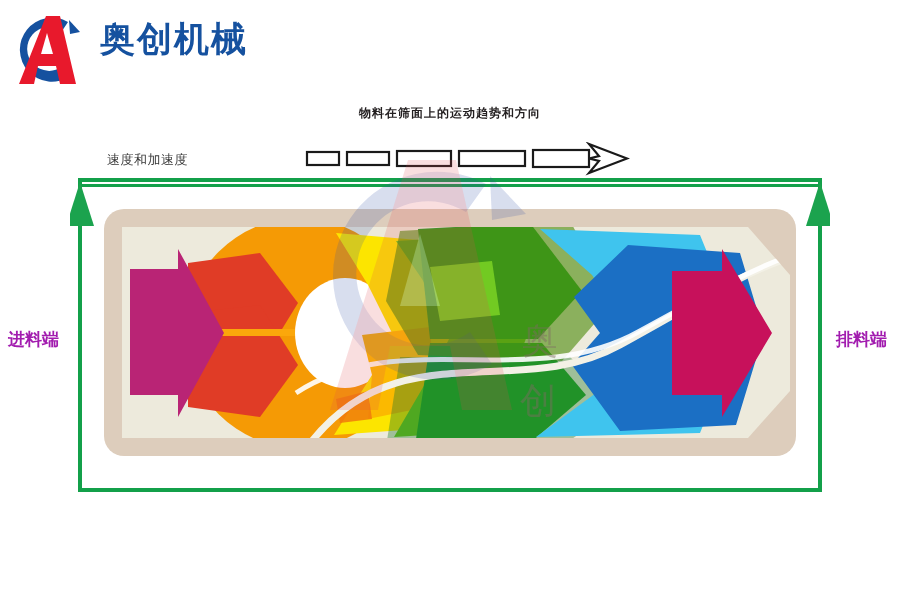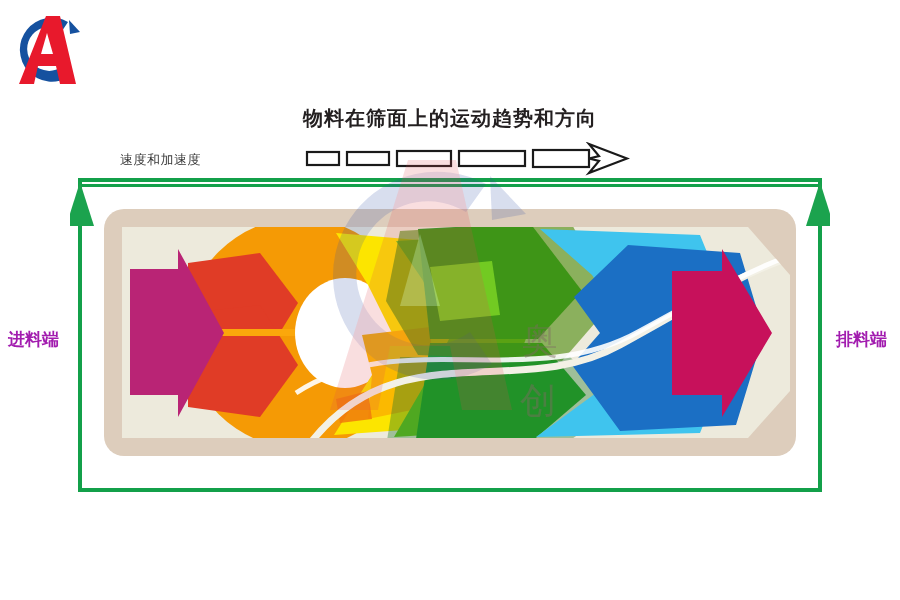--- a/index.html
+++ b/index.html
@@ -25,26 +25,26 @@
     font-family:"DejaVu Serif","Liberation Serif",serif;
     font-size:25px;color:#E8192C;letter-spacing:1px;
     white-space:nowrap;line-height:1;
   }
 
   
   .diagram-title{
     position:absolute;left:0;top:105px;width:900px;
     text-align:center;
     font-family:"DejaVu Sans","Liberation Sans",sans-serif;
-    font-size:20px;font-weight:bold;color:#231F20;letter-spacing:1px;
+    font-size:12px;font-weight:bold;color:#231F20;letter-spacing:1px;
   }
 
   
   .velocity-label{
-    position:absolute;left:120px;top:151px;
+    position:absolute;left:107px;top:151px;
     font-family:Liberation Serif, serif;
     font-size:13px;color:#3A3A3A;letter-spacing:.5px;white-space:nowrap;
   }
   .grow-arrow{position:absolute;left:305px;top:142px;width:325px;height:36px;}
 
   
   .green-frame{position:absolute;left:70px;top:168px;width:760px;height:335px;}
 
   .end-label{
     position:absolute;
@@ -63,20 +63,21 @@
 
 <div class="stage">
 
   <div class="brand">
     <svg class="brand-mark" viewBox="0 0 80 80">
       <path d="M60 12 A32 32 0 1 0 62 66 L55 56 A22 22 0 1 1 54 21 Z" fill="#15519F"></path>
       <path d="M61 10 L72 22 L62 24 Z" fill="#15519F"></path>
       <path d="M38 6 L52 6 L68 74 L52 74 L48 56 L30 56 L26 74 L11 74 Z" fill="#E8192C"></path>
       <path d="M33 44 L45 44 L39 23 Z" fill="#ffffff"></path>
     </svg>
+    <div class="brand-name">奥创机械</div>
   </div>
 
   <div class="diagram-title">物料在筛面上的运动趋势和方向</div>
 
   <div class="velocity-label">速度和加速度</div>
 
   <svg class="grow-arrow" viewBox="0 0 325 36">
     <g fill="none" stroke="#1A1A1A" stroke-width="2.2">
       <rect x="2" y="10" width="32" height="13"></rect>
       <rect x="42" y="10" width="42" height="13"></rect>

